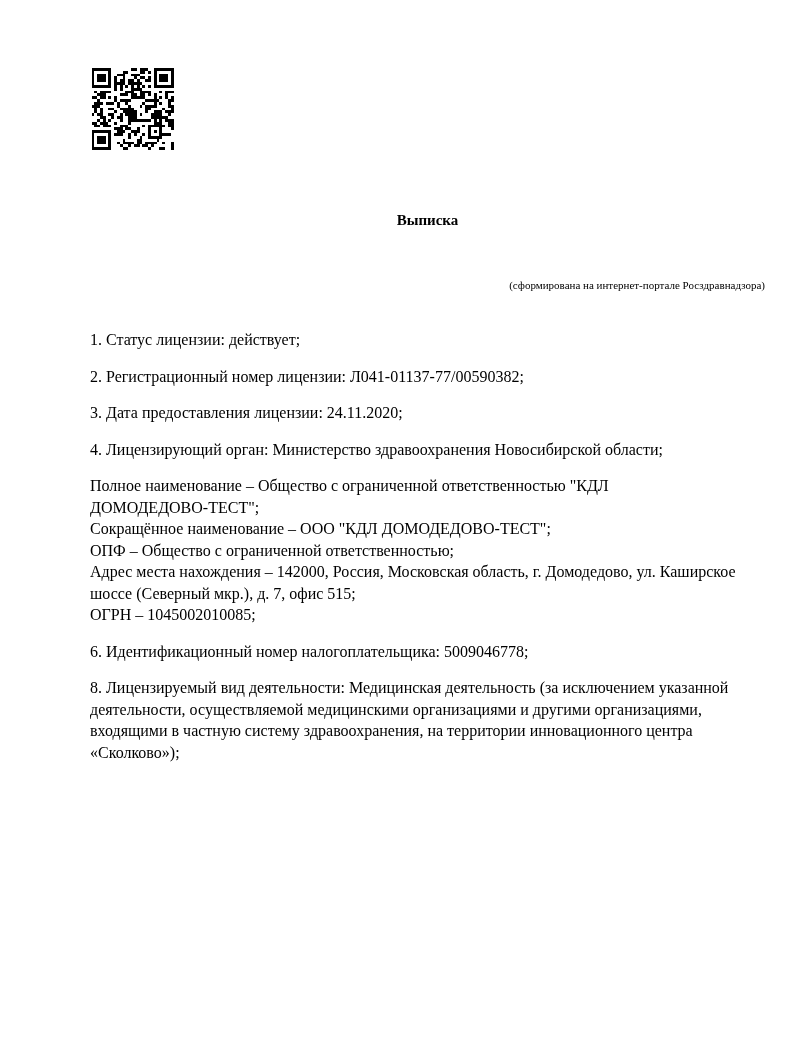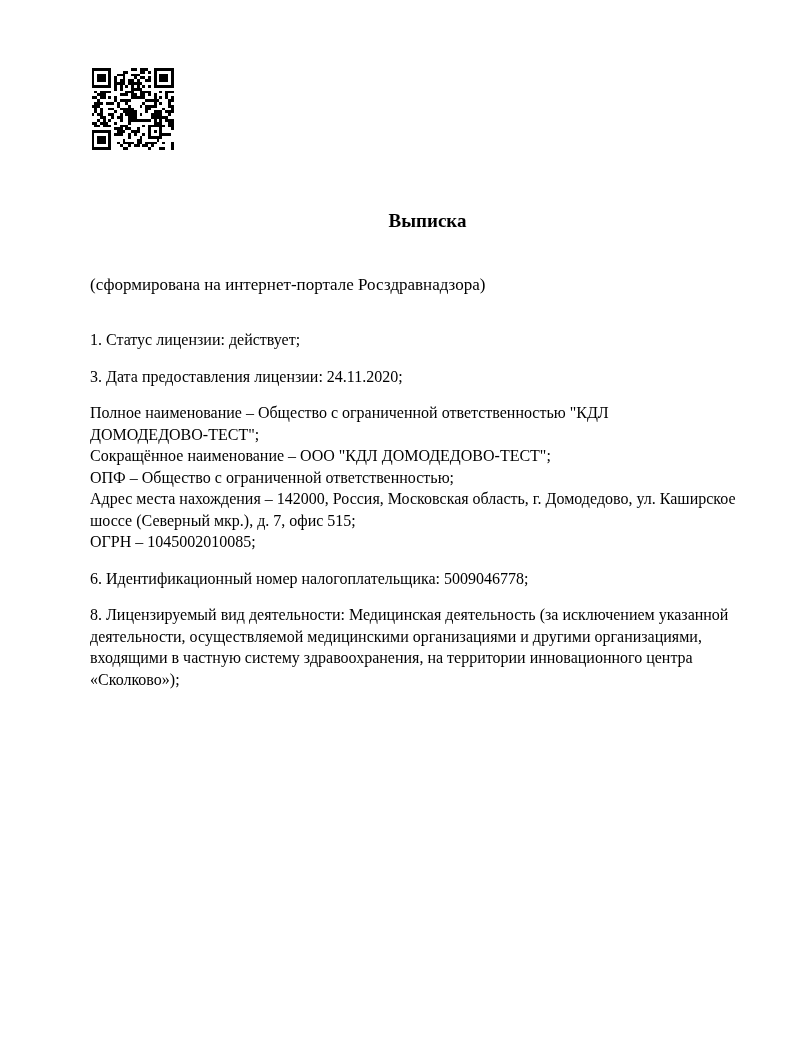--- a/index.html
+++ b/index.html
@@ -13,26 +13,26 @@
   }
   .qr {
     position: absolute; left: 90px; top: 68px;
     width: 85px; height: 82px;
   }
   .qr svg { display: block; width: 100%; height: 100%; }
   .title-block {
     position: absolute; left: 90px; top: 208px; width: 675px;
     text-align: center;
     font-weight: bold;
-    font-size: 19px; line-height: 25px;
+    font-size: 15px; line-height: 25px;
   }
   .formed-note {
     position: absolute; left: 90px; top: 277px; width: 675px;
-    text-align: left;
-    font-size: 17px; line-height: 16px;
+    text-align: right;
+    font-size: 11px; line-height: 16px;
   }
   .doc-body {
     position: absolute; left: 90px; top: 329px; width: 700px;
     font-size: 16px; line-height: 21.5px;
   }
   .para {
     white-space: pre-line;
     margin: 0 0 15px 0;
   }
 </style>
@@ -448,21 +448,23 @@
 </div>
 
 <div class="title-block">
   <div>Выписка</div>
 </div>
 
 <div class="formed-note">(сформирована на интернет-портале Росздравнадзора)</div>
 
 <div class="doc-body">
   <p class="para">1. Статус лицензии: действует;</p>
+  <p class="para">2. Регистрационный номер лицензии: Л041-01137-77/00590382;</p>
   <p class="para">3. Дата предоставления лицензии: 24.11.2020;</p>
+  <p class="para">4. Лицензирующий орган: Министерство здравоохранения Новосибирской области;</p>
   <p class="para">Полное наименование – Общество с ограниченной ответственностью "КДЛ
 ДОМОДЕДОВО-ТЕСТ";
 Сокращённое наименование – ООО "КДЛ ДОМОДЕДОВО-ТЕСТ";
 ОПФ – Общество с ограниченной ответственностью;
 Адрес места нахождения – 142000, Россия, Московская область, г. Домодедово, ул. Каширское
 шоссе (Северный мкр.), д. 7, офис 515;
 ОГРН – 1045002010085;</p>
   <p class="para">6. Идентификационный номер налогоплательщика: 5009046778;</p>
   <p class="para">8. Лицензируемый вид деятельности: Медицинская деятельность (за исключением указанной
 деятельности, осуществляемой медицинскими организациями и другими организациями,

